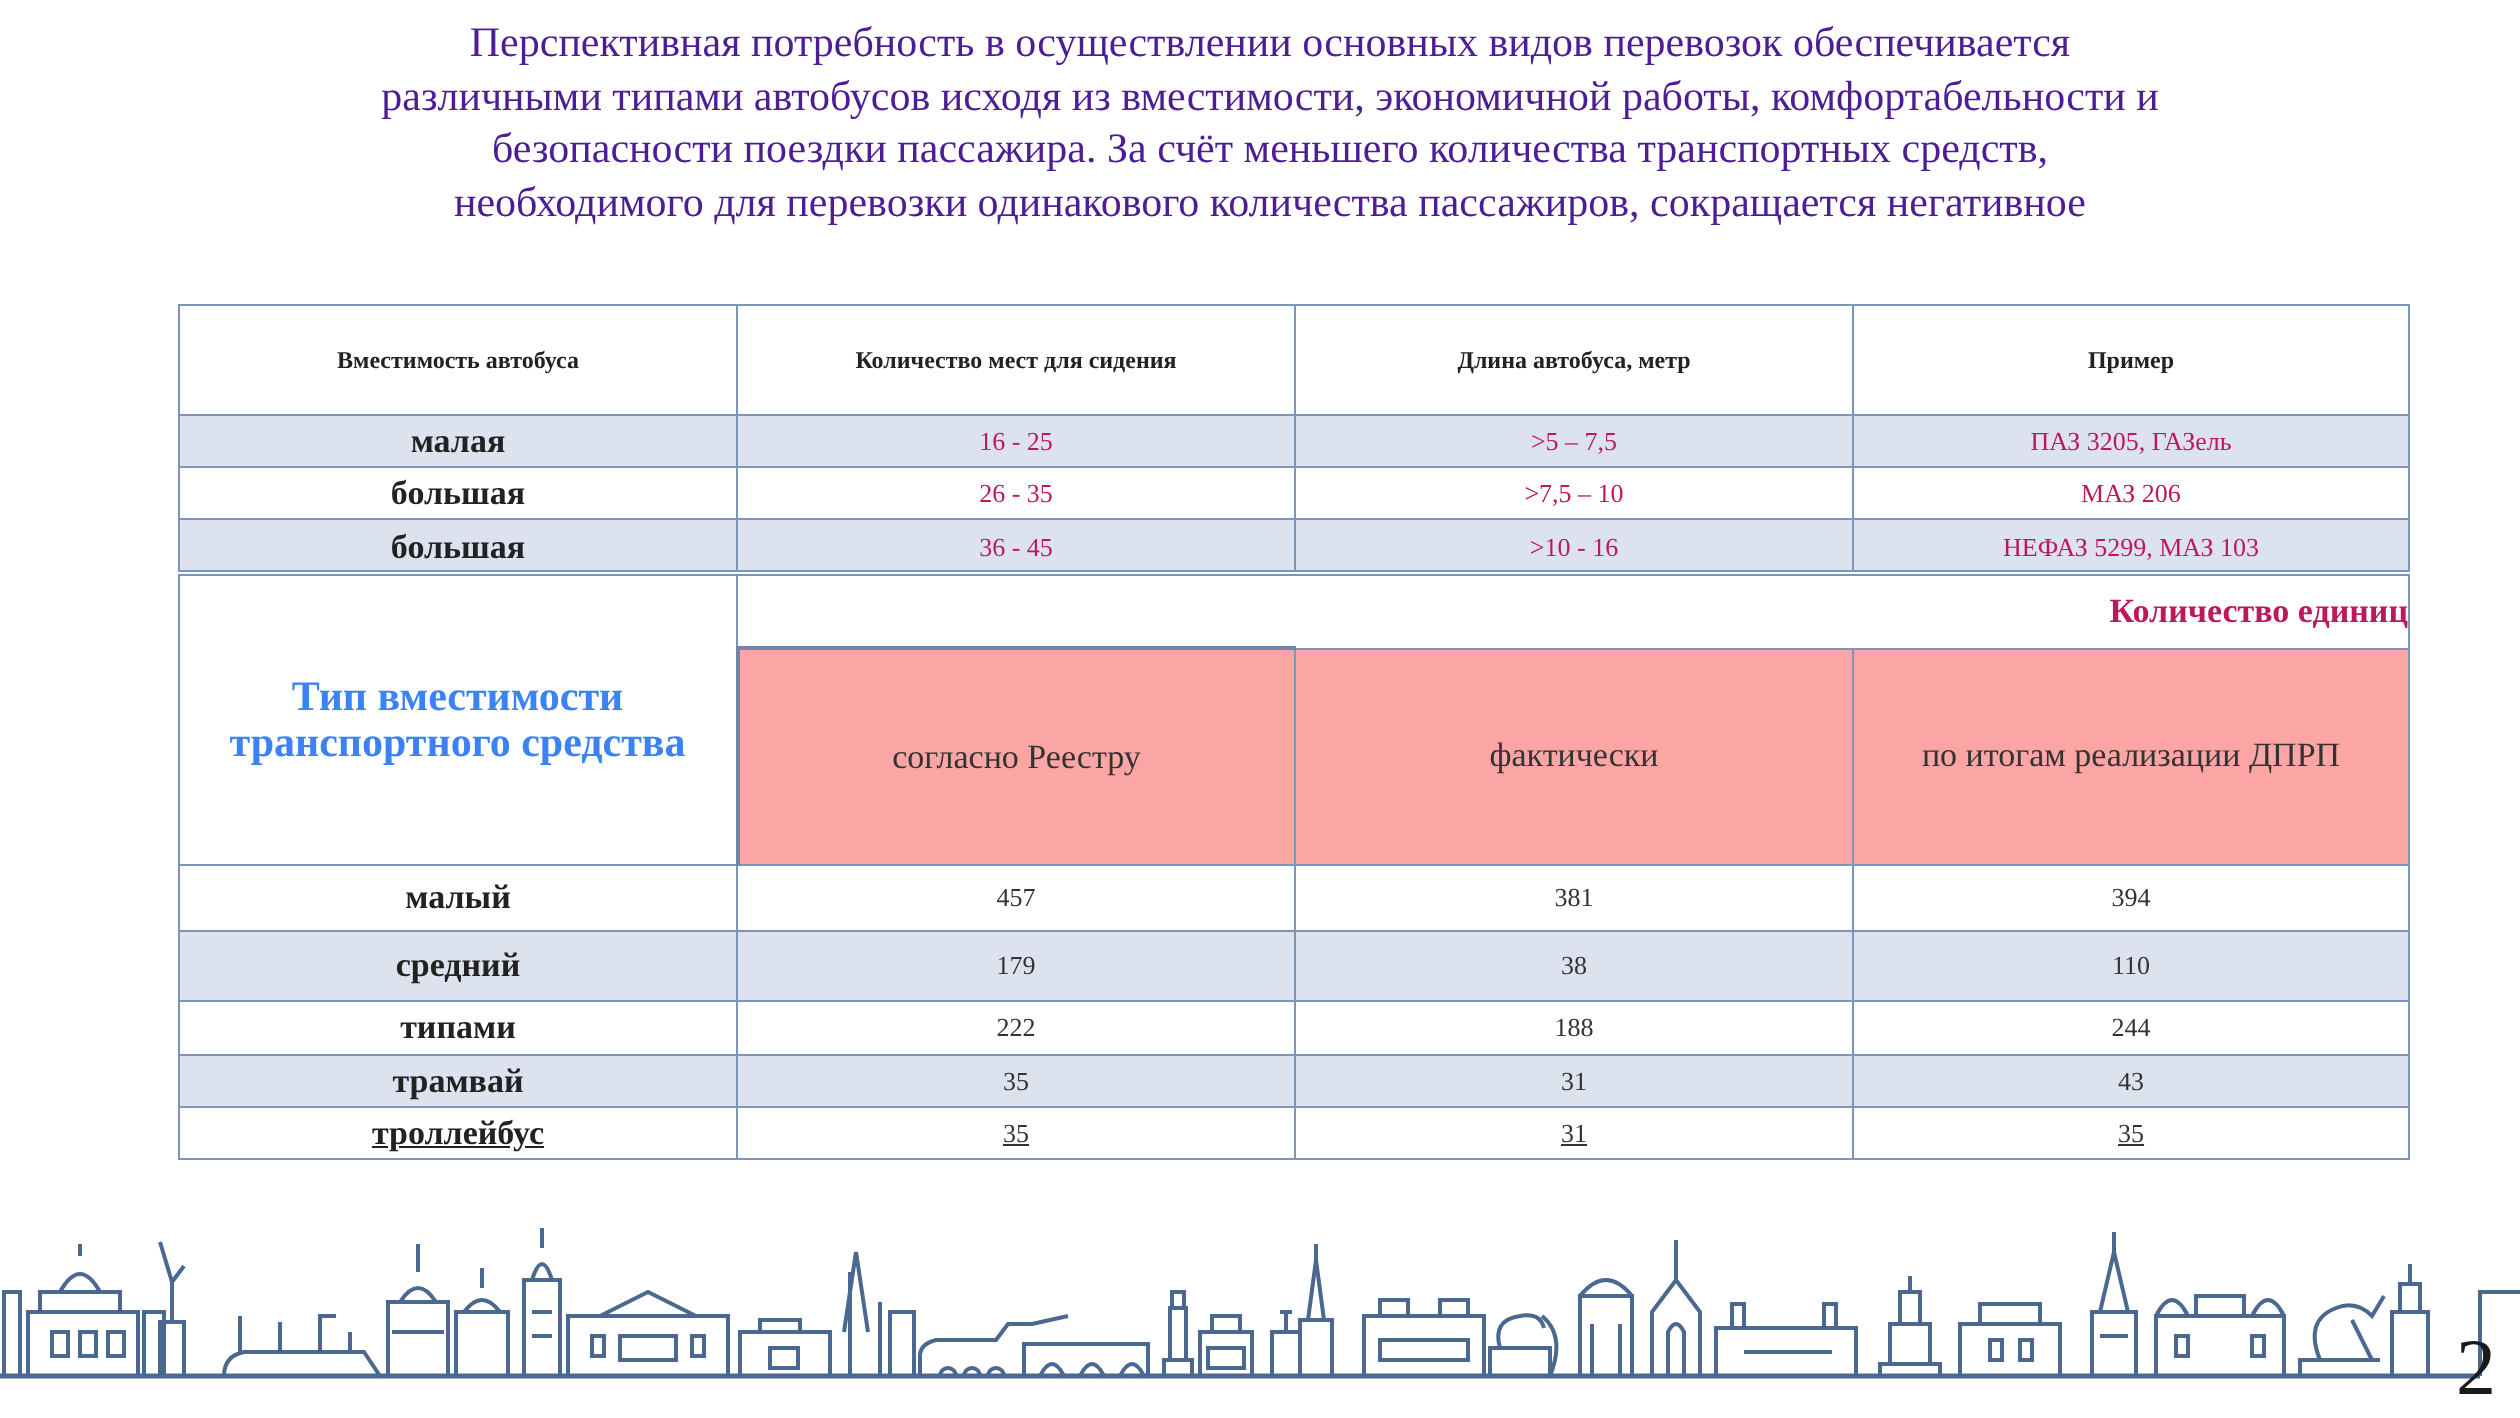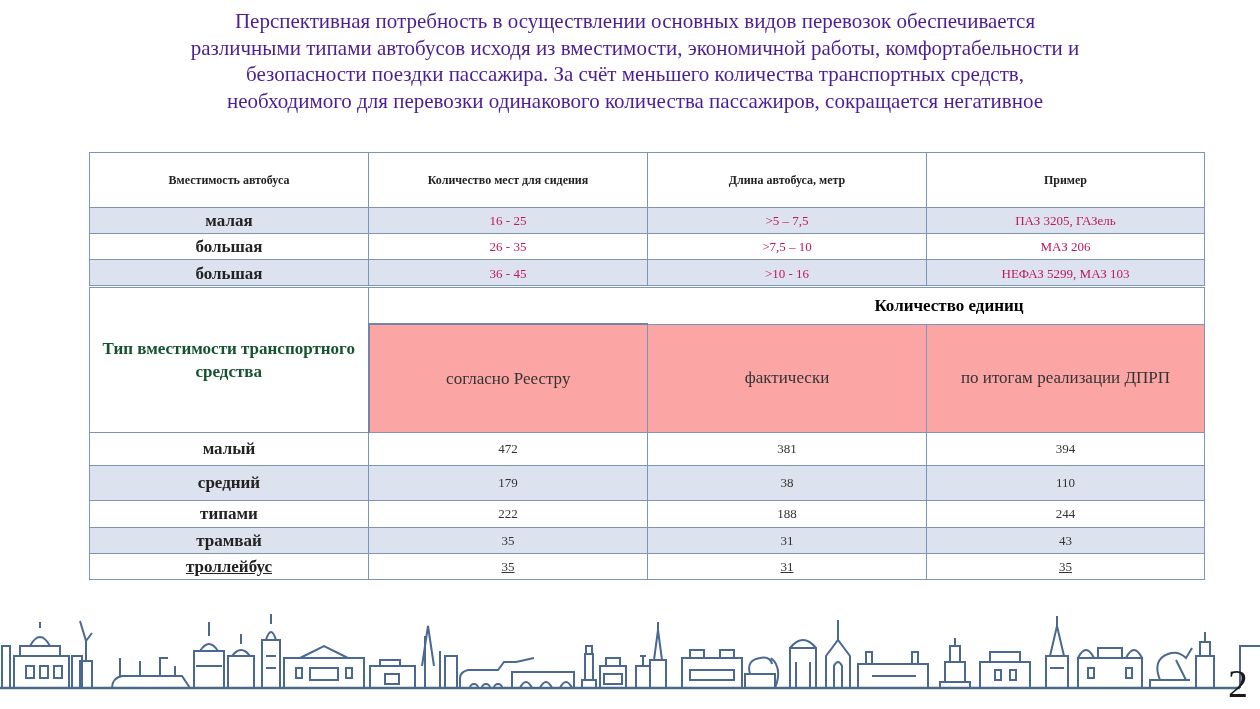--- a/index.html
+++ b/index.html
@@ -18,22 +18,22 @@
   .t1 col.c1 { width:279px; } .t1 col.c2 { width:279px; } .t1 col.c3 { width:279px; } .t1 col.c4 { width:278px; }
   .t1 .hdr td { height:54px; font-weight:bold; font-size:12px; line-height:22px; color:#222; }
   .t1 .row td { height:25px; }
   .t1 .row td.lbl { font-weight:bold; font-size:17px; color:#222; }
   .t1 .row td.val { font-size:13px; color:#be185d; }
   .t1 .row.cut td { height:22px; line-height:22px; vertical-align:top; }
   .t1 .row.cut td div { height:22px; overflow:hidden; padding-top:3px; }
   .shade td { background:#dce3ef; }
   .t2 { left:89px; top:287px; width:1115px; }
   .t2 col.c1 { width:279px; } .t2 col.c2 { width:279px; } .t2 col.c3 { width:279px; } .t2 col.c4 { width:278px; }
-  .t2 td.type-head { font-weight:bold; font-size:17px; line-height:23px; color:#14532d; background:#fff;text-align:center; }
-  .t2 td.units-head { height:35px; font-weight:bold; font-size:17px; color:#000000; text-align:center; padding-left:325px; }
+  .t2 td.type-head { font-weight:bold; font-size:21px; line-height:23px; color:#3b82f6; background:#fff;text-align:center; }
+  .t2 td.units-head { height:35px; font-weight:bold; font-size:17px; color:#be185d; text-align:right; padding-left:325px; }
   .t2 .sub td { height:107px; background:#fca5a5; font-size:17px; color:#333; }
   .t2 .sub td.first-sub { border-left:2.5px solid #6f86aa; border-top:2.5px solid #6f86aa; }
   .t2 .row td { font-size:13px; color:#333;margin-top:39px; }
   .t2 .row td.lbl { font-weight:bold; font-size:17px; color:#222; }
   .t2 .r1 td { height:32px; } .t2 .r2 td { height:34px; } .t2 .r3 td { height:26px; }
   .t2 .r4 td { height:25px; } .t2 .r5 td { height:25px;text-decoration:underline; }
   .skyline { position:absolute; left:0; top:606px; width:1260px; height:92px; }
   .page-num { position:absolute; right:12px; top:660px; font-size:40px; color:#1a1a1a; font-family:"Liberation Serif",serif; }
 </style>
 </head>
@@ -101,21 +101,21 @@
     <td class="type-head" rowspan="2">Тип вместимости транспортного средства</td>
     <td class="units-head" colspan="3">Количество единиц</td>
   </tr>
   <tr class="sub">
     <td class="first-sub">согласно Реестру</td>
     <td>фактически</td>
     <td>по итогам реализации ДПРП</td>
   </tr>
   <tr class="row r1">
     <td class="lbl">малый</td>
-    <td>472</td>
+    <td>457</td>
     <td>381</td>
     <td>394</td>
   </tr>
   <tr class="row r2 shade">
     <td class="lbl">средний</td>
     <td>179</td>
     <td>38</td>
     <td>110</td>
   </tr>
   <tr class="row r3">

